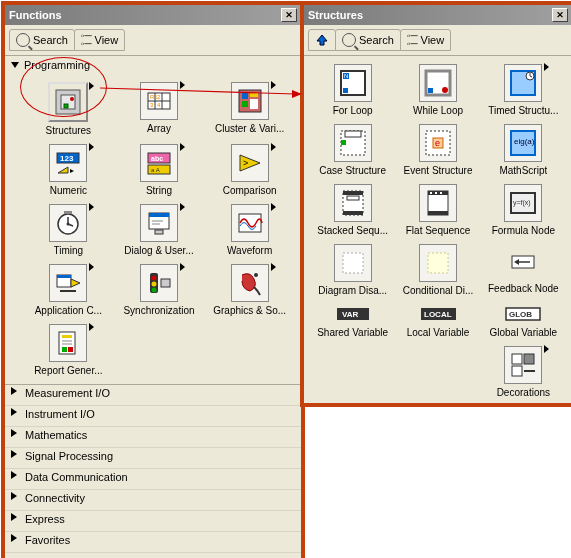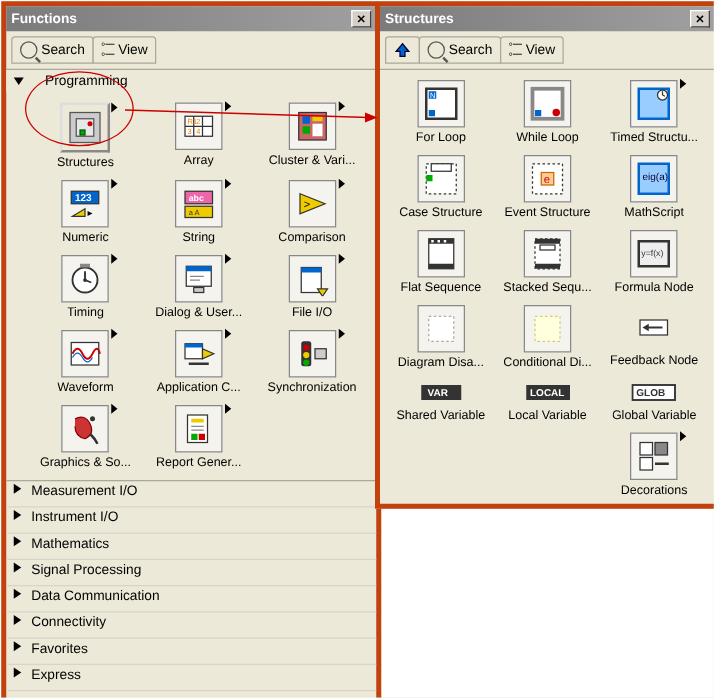--- a/index.html
+++ b/index.html
@@ -58,21 +58,21 @@
   cursor: pointer;
   font-size: 11px;
   margin-right: -1px;
 }
 .section-header {
   display: flex;
   align-items: center;
   padding: 3px 6px;
   background: #ece9d8;
   cursor: pointer;
-  gap: 17px;
+  gap: 5px;
 }
 .triangle-down {
   width: 0; height: 0;
   border-left: 4px solid transparent;
   border-right: 4px solid transparent;
   border-top: 6px solid #000;
 }
 .triangle-right {
   width: 0; height: 0;
   border-top: 4px solid transparent;
@@ -301,31 +301,20 @@
             <rect x="4" y="4" width="20" height="4" fill="#06c"></rect>
             <line x1="7" y1="12" x2="18" y2="12" stroke="#888"></line>
             <line x1="7" y1="15" x2="15" y2="15" stroke="#888"></line>
             <rect x="10" y="21" width="8" height="4" fill="#ccc" stroke="#333"></rect>
           </svg>
         <span class="sub-arrow"></span>
       </div>
       <div class="icon-label">Dialog &amp; User...</div>
     </div>
 
-    <div class="icon-cell">
-      <div class="icon-box">
-        <svg width="28" height="28">
-            <rect x="5" y="5" width="16" height="20" fill="#fff" stroke="#333"></rect>
-            <rect x="5" y="5" width="16" height="4" fill="#06c"></rect>
-            <polygon points="18,22 26,22 22,28" fill="#ec0" stroke="#333"></polygon>
-          </svg>
-        <span class="sub-arrow"></span>
-      </div>
-      <div class="icon-label">File I/O</div>
-    </div>
 
     <div class="icon-cell">
       <div class="icon-box">
         <svg width="28" height="28">
             <rect x="3" y="5" width="22" height="18" fill="#fff" stroke="#333"></rect>
             <path d="M4,14 Q8,6 12,14 T20,14 T26,14" fill="none" stroke="#c00" stroke-width="1.5"></path>
             <path d="M4,17 Q8,10 12,17 T20,17" fill="none" stroke="#06c"></path>
           </svg>
         <span class="sub-arrow"></span>
       </div>
@@ -408,25 +397,25 @@
     <div class="cat-row">
         <span class="triangle-right"></span>
         <span>Data Communication</span>
       </div>
     <div class="cat-row">
         <span class="triangle-right"></span>
         <span>Connectivity</span>
       </div>
     <div class="cat-row">
         <span class="triangle-right"></span>
+        <span>Express</span>
+      </div>
+    <div class="cat-row">
+        <span class="triangle-right"></span>
         <span>Favorites</span>
-      </div>
-    <div class="cat-row">
-        <span class="triangle-right"></span>
-        <span>Express</span>
       </div>
     <div class="cat-row">
         <span style="width:8px"></span>
       </div>
 
   </div>
 </div>
 
 <div class="panel" style="left:300px; top:1px; width:268px; height:398px;">
   <div class="panel-title">
@@ -512,51 +501,51 @@
     </div>
 
     <div class="icon-cell">
       <div class="icon-box">
         <svg width="30" height="30">
             <rect x="3" y="3" width="24" height="24" fill="#9cf" stroke="#06c" stroke-width="2"></rect>
             <text x="6" y="16" font-size="8" fill="#003">eig(a)</text>
           </svg>
       </div>
       <div class="icon-label">MathScript</div>
+    </div>
+
+    <div class="icon-cell">
+      <div class="icon-box">
+        <svg width="30" height="30">
+            <rect x="5" y="3" width="20" height="24" fill="#fff" stroke="#333" stroke-dasharray="2"></rect>
+            <rect x="5" y="3" width="20" height="4" fill="#333"></rect>
+            <rect x="5" y="23" width="20" height="4" fill="#333"></rect>
+            <rect x="9" y="8" width="12" height="4" fill="#fff" stroke="#333"></rect>
+          </svg>
+      </div>
+      <div class="icon-label">Stacked Sequ...</div>
     </div>
 
     <div class="icon-cell">
       <div class="icon-box">
         <svg width="30" height="30">
             <rect x="5" y="3" width="20" height="24" fill="#fff" stroke="#333"></rect>
             <rect x="5" y="3" width="20" height="4" fill="#333"></rect>
             <rect x="5" y="23" width="20" height="4" fill="#333"></rect>
             <rect x="7" y="4" width="2" height="2" fill="#fff"></rect>
             <rect x="12" y="4" width="2" height="2" fill="#fff"></rect>
             <rect x="17" y="4" width="2" height="2" fill="#fff"></rect>
           </svg>
       </div>
       <div class="icon-label">Flat Sequence</div>
     </div>
 
     <div class="icon-cell">
       <div class="icon-box">
         <svg width="30" height="30">
-            <rect x="5" y="3" width="20" height="24" fill="#fff" stroke="#333" stroke-dasharray="2"></rect>
-            <rect x="5" y="3" width="20" height="4" fill="#333"></rect>
-            <rect x="5" y="23" width="20" height="4" fill="#333"></rect>
-            <rect x="9" y="8" width="12" height="4" fill="#fff" stroke="#333"></rect>
-          </svg>
-      </div>
-      <div class="icon-label">Stacked Sequ...</div>
-    </div>
-
-    <div class="icon-cell">
-      <div class="icon-box">
-        <svg width="30" height="30">
             <rect x="3" y="5" width="24" height="20" fill="#eee" stroke="#333" stroke-width="2"></rect>
             <text x="5" y="17" font-size="7" fill="#333">y=f(x)</text>
           </svg>
       </div>
       <div class="icon-label">Formula Node</div>
     </div>
 
     <div class="icon-cell">
       <div class="icon-box">
         <svg width="30" height="30">

